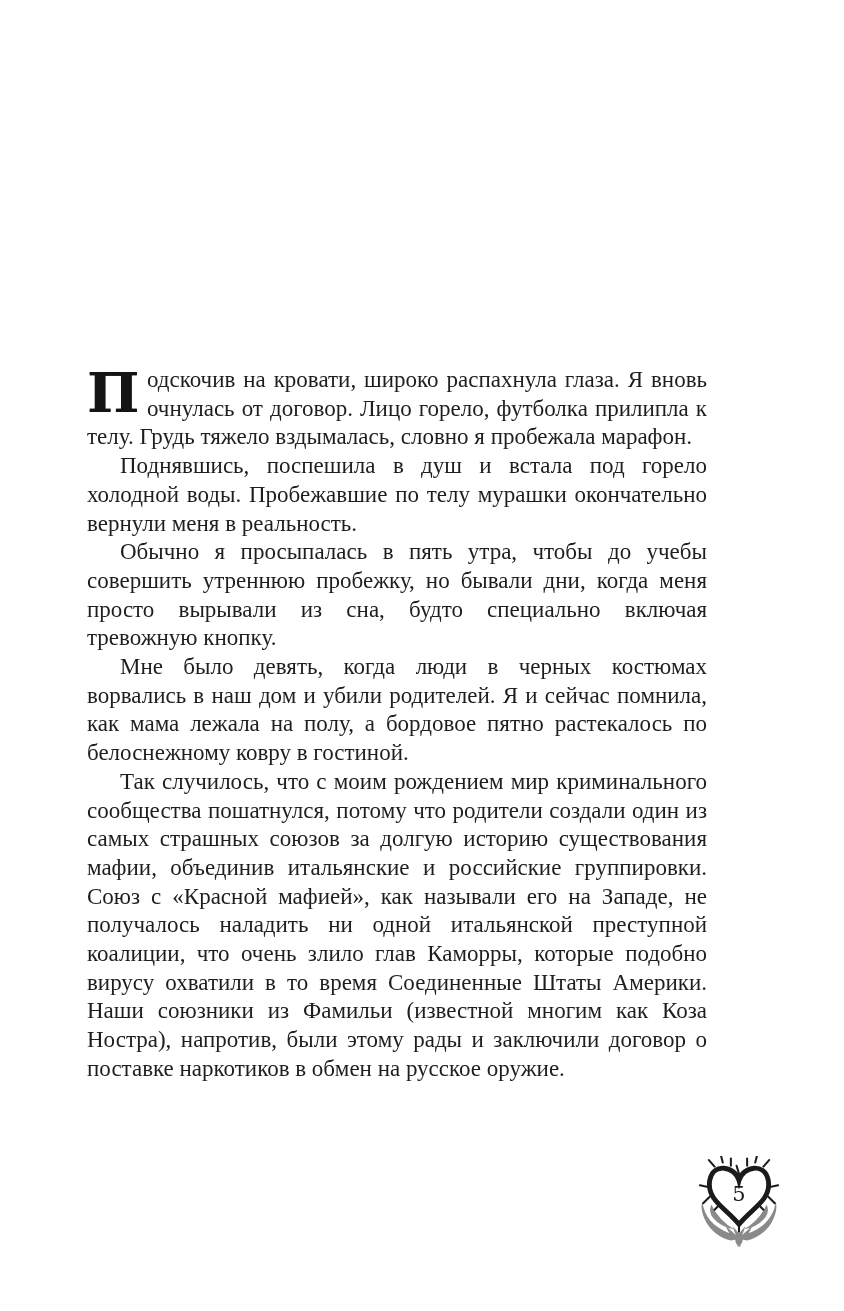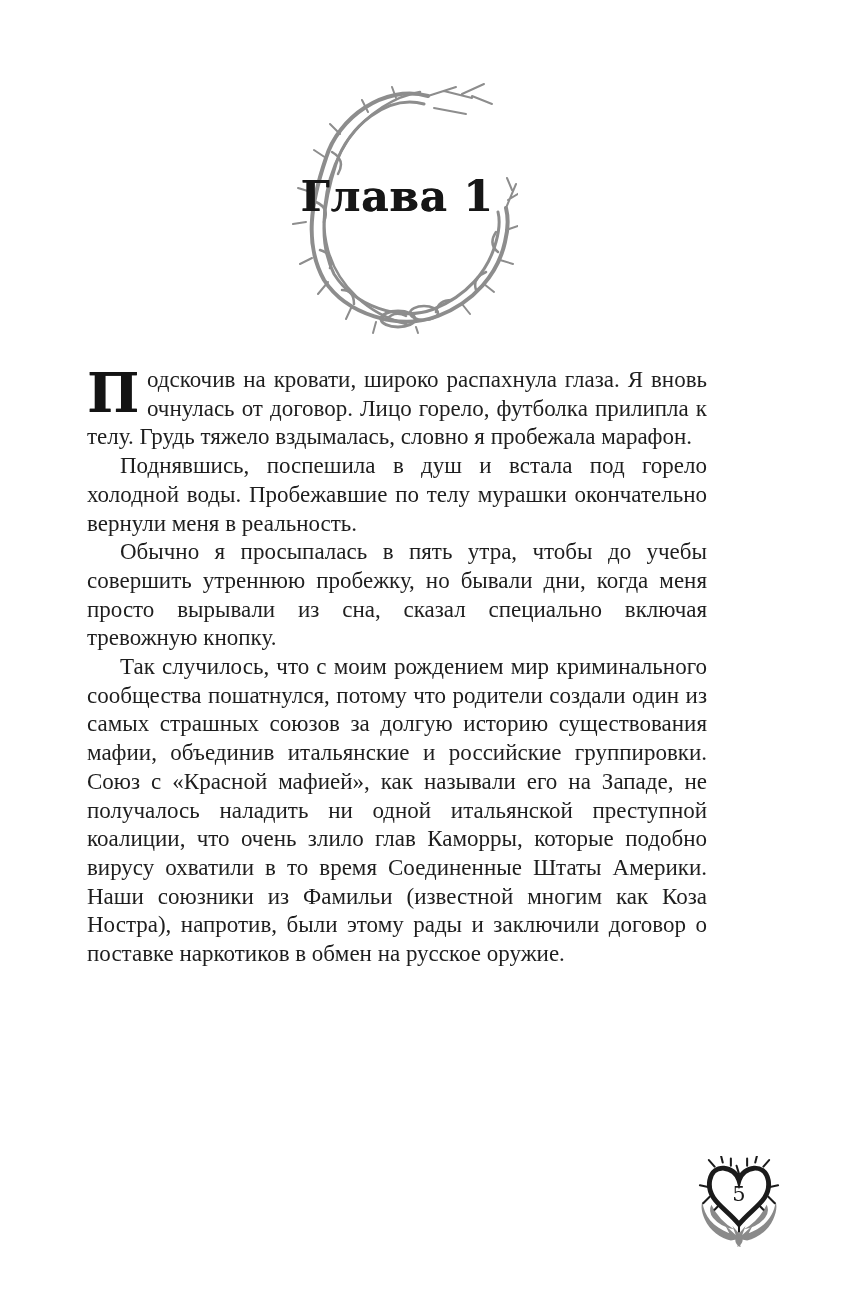--- a/index.html
+++ b/index.html
@@ -99,47 +99,28 @@
     font-family: "DejaVu Serif", "Liberation Serif", serif;
     font-size: 21px;
     color: #1b1b1b;
   }
 </style>
 </head>
 <body>
 
 <div class="page">
 
-  <div class="chapter-ornament">
-    <svg viewBox="0 0 242 252" fill="none" stroke="#8d8d8d" stroke-linecap="round">
-
-      <path stroke-width="4" d="M152,14 C108,2 62,36 50,76 C35,120 28,162 48,198 C70,232 122,249 162,234 C198,220 222,192 229,160 C233,144 232,134 230,126"></path>
-      <path stroke-width="3" d="M148,22 C112,12 72,44 60,82 C47,122 42,160 58,192 C78,224 124,240 158,227 C190,214 212,190 220,160 C224,146 224,138 222,130"></path>
-      <path stroke-width="2.5" d="M144,10 C120,14 92,30 72,58 C52,88 42,130 52,168 C62,204 92,232 130,242"></path>
-
-      <path stroke-width="2.5" d="M56,70 q14,8 6,22 M40,120 q14,6 8,20 M44,168 q14,4 10,18 M66,208 q12,0 12,14 M110,238 q8,-10 20,-4 M160,230 q2,-12 16,-12 M200,208 q-4,-12 10,-18 M222,170 q-10,-8 -2,-20"></path>
-
-      <ellipse cx="122" cy="237" rx="17" ry="8" stroke-width="3"></ellipse>
-      <ellipse cx="148" cy="231" rx="14" ry="7" stroke-width="2.5"></ellipse>
-
-      <path stroke-width="2" d="M50,76 L38,68 M35,110 L22,106 M30,140 L17,142 M36,176 L24,182 M52,200 L42,212 M76,224 L70,237 M100,240 L97,251 M140,245 L142,251 M186,222 L194,232 M208,202 L218,210 M224,178 L237,182 M230,148 L242,144 M64,52 L54,42 M92,30 L86,18 M120,16 L116,5"></path>
-
-      <path stroke-width="2" d="M152,14 L180,5 M168,9 L196,16 M186,12 L208,2 M196,14 L216,22 M158,26 L190,32"></path>
-
-      <path stroke-width="2" d="M230,126 L240,102 M232,118 L245,110 M236,108 L231,96"></path>
-    </svg>
-    <div class="chapter-title">Глава 1</div>
-  </div>
 
   <div class="text-block">
     <p class="para">
       <span class="dropcap">П</span><span>одскочив на кровати, широко распахнула глаза. Я вновь очнулась от договор. Лицо горело, футболка прилипла к телу. Грудь тяжело вздымалась, словно я пробежала марафон.</span>
     </p>
     <p class="para indent">Поднявшись, поспешила в душ и встала под горело холодной воды. Пробежавшие по телу мурашки окончательно вернули меня в реальность.</p>
-    <p class="para indent">Обычно я просыпалась в пять утра, чтобы до учебы совершить утреннюю пробежку, но бывали дни, когда меня просто вырывали из сна, сказал специально включая тревожную кнопку.</p>
+    <p class="para indent">Обычно я просыпалась в пять утра, чтобы до учебы совершить утреннюю пробежку, но бывали дни, когда меня просто вырывали из сна, будто специально включая тревожную кнопку.</p>
+    <p class="para indent">Мне было девять, когда люди в черных костюмах ворвались в наш дом и убили родителей. Я и сейчас помнила, как мама лежала на полу, а бордовое пятно растекалось по белоснежному ковру в гостиной.</p>
     <p class="para indent">Так случилось, что с моим рождением мир криминального сообщества пошатнулся, потому что родители создали один из самых страшных союзов за долгую историю существования мафии, объединив итальянские и российские группировки. Союз с «Красной мафией», как называли его на Западе, не получалось наладить ни одной итальянской преступной коалиции, что очень злило глав Каморры, которые подобно вирусу охватили в то время Соединенные Штаты Америки. Наши союзники из Фамильи (известной многим как Коза Ностра), напротив, были этому рады и заключили договор о поставке наркотиков в обмен на русское оружие.</p>
   </div>
 
   <div class="page-marker">
     <svg viewBox="0 0 100 118">
 
       <g fill="#8a8a8a" stroke="none">
         <path d="M5,56 C7,74 18,87 38,95 L33,85 L46,97 L42,86 L54,100 C56,106 52,110 48,112 L50,102 L40,104 C28,101 14,92 8,78 C4,69 3,62 5,56 Z"></path>
         <path d="M95,56 C93,74 82,87 62,95 L67,85 L54,97 L58,86 L46,100 C44,106 48,110 52,112 L50,102 L60,104 C72,101 86,92 92,78 C96,69 97,62 95,56 Z"></path>
         <path d="M16,60 Q26,80 44,90 Q28,88 18,76 Q12,68 16,60 Z"></path>

